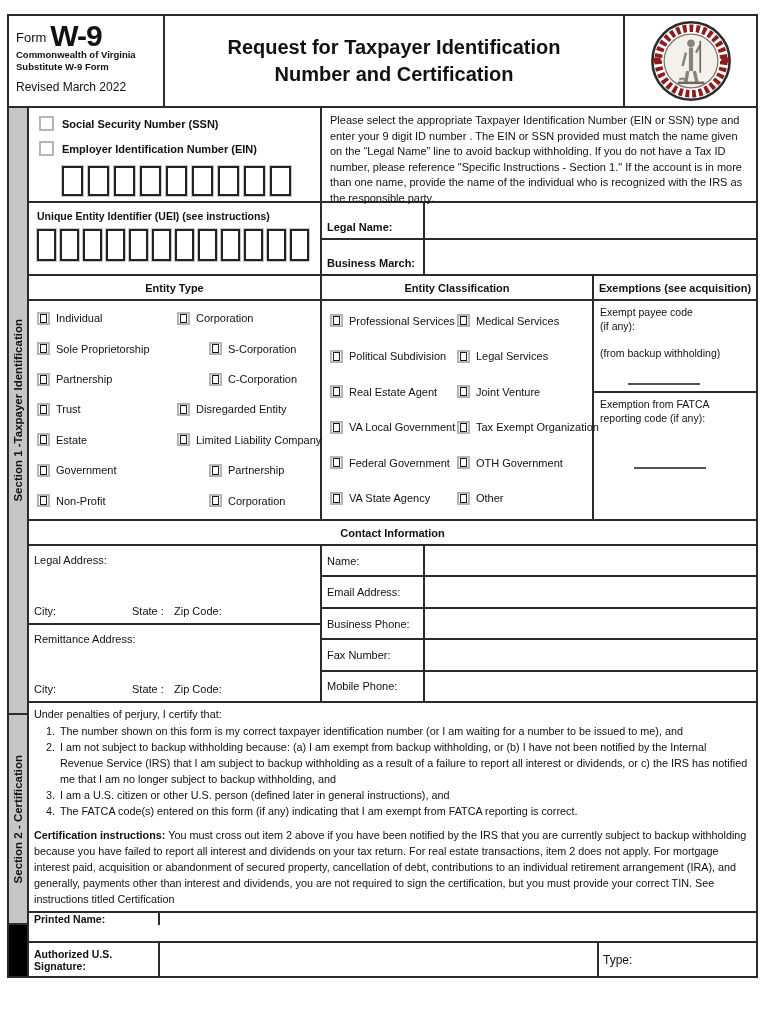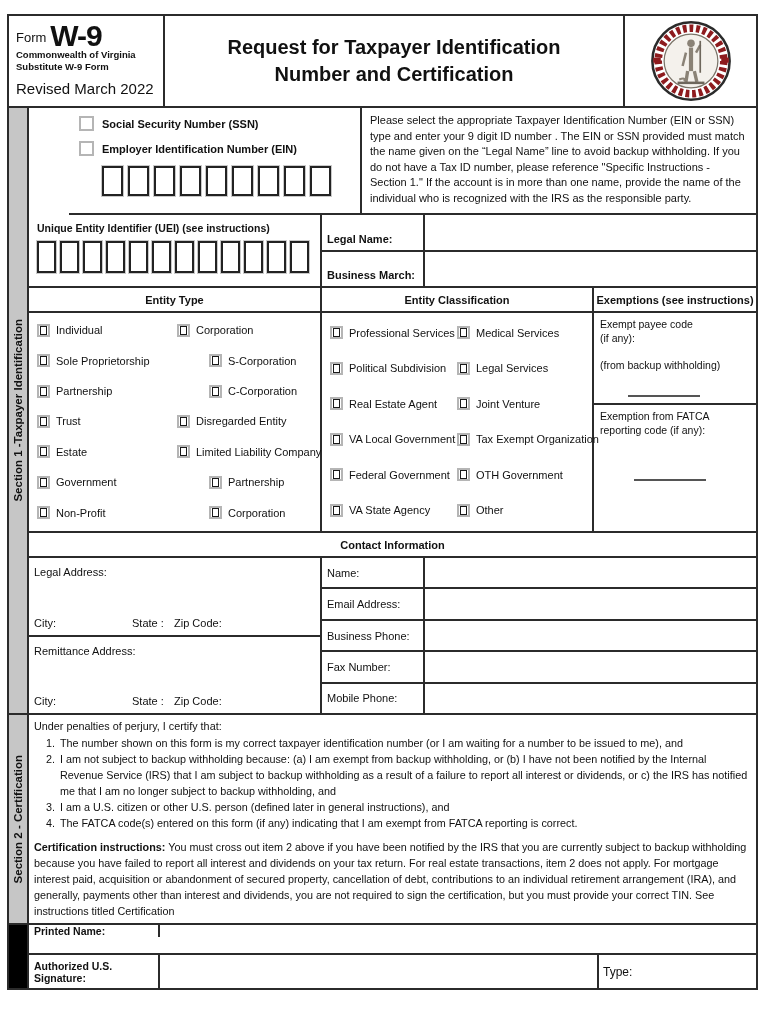--- a/index.html
+++ b/index.html
@@ -8,38 +8,38 @@
   .page { position:relative; width:770px; height:1024px; background:#fff; overflow:hidden; }
   .form { position:absolute; left:7px; top:14px; width:751px; border:2px solid #2b2b2b; background:#fff; }
 
   
   .header { display:flex; height:92px; border-bottom:2px solid #2b2b2b; }
   .brand { width:156px; border-right:2px solid #2b2b2b; padding:6px 6px 4px 7px; }
   .brand-line1 { display:flex; align-items:flex-end; gap:4px; }
   .form-word { font-size:13px; padding-bottom:4px; }
   .form-num { font-size:30px; font-weight:bold; letter-spacing:-1px; line-height:0.9; }
   .brand-b { font-size:9.5px; font-weight:bold; line-height:1.25; }
-  .brand-rev { font-size:15px; margin-top:7px; }
+  .brand-rev { font-size:12px; margin-top:7px; }
   .titlecell { flex:1; border-right:2px solid #2b2b2b; display:flex; flex-direction:column; justify-content:center; align-items:center; }
   .title { font-size:20px; font-weight:bold; text-align:center; line-height:1.35; }
   .sealcell { width:131px; display:flex; align-items:center; justify-content:center; }
 
   
   .bodywrap { display:flex; }
   .sidebar { width:20px; border-right:2px solid #2b2b2b; display:flex; flex-direction:column; }
   .sb { background:#c6c6c6; display:flex; align-items:center; justify-content:center; }
   .sb span { writing-mode:vertical-rl; transform:rotate(180deg); font-weight:bold; font-size:11.5px; white-space:nowrap; color:#111; }
   .sb1 { height:607px; border-bottom:2px solid #2b2b2b; }
   .sb2 { height:210px; border-bottom:2px solid #2b2b2b; }
   .sb-black { flex:1; background:#000; }
   .main { flex:1; display:flex; flex-direction:column; }
 
   .row { display:flex; border-bottom:2px solid #2b2b2b; }
   
-  .row1 { height:107px;margin-left:40px; }
+  .row1 { height:95px; }
   .tincell { width:293px; border-right:2px solid #2b2b2b; padding:8px 6px 4px 10px; }
   .cbline { display:flex; align-items:center; gap:8px; margin-bottom:10px; }
   .plaincb { width:15px; height:15px; border:2px solid #b5b5b5; background:#fff; flex:none; }
   .cbline b { font-size:11px; }
   .digitrow { display:flex; gap:5px; justify-content:center; margin-top:2px; }
   .dbox { width:21px; height:30px; border:2px solid #222; box-shadow:0 0 0 1px #c9c9c9; background:#fff; }
   .instrcell { flex:1; padding:5px 8px; font-size:11px; line-height:1.42; }
 
   
   .row2 { height:73px; }
@@ -400,21 +400,21 @@
                   <span class="cbitem">
                     <span class="cb">
                       <i></i>
                     </span>
                     <span class="cblab">Other</span>
                   </span>
                 </div>
               </div>
           </div>
           <div class="excol">
-            <div class="colhead">Exemptions (see instructions)</div>
+            <div class="colhead">Exemptions (see acquisition)</div>
             <div class="exblock1">
               <div>Exempt payee code</div>
               <div>(if any):</div>
               <div class="exgap"></div>
               <div>(from backup withholding)</div>
               <div class="exline exline1"></div>
             </div>
             <div class="exblock2">
               <div>Exemption from FATCA reporting code (if any):</div>
               <div class="exline exline2"></div>

